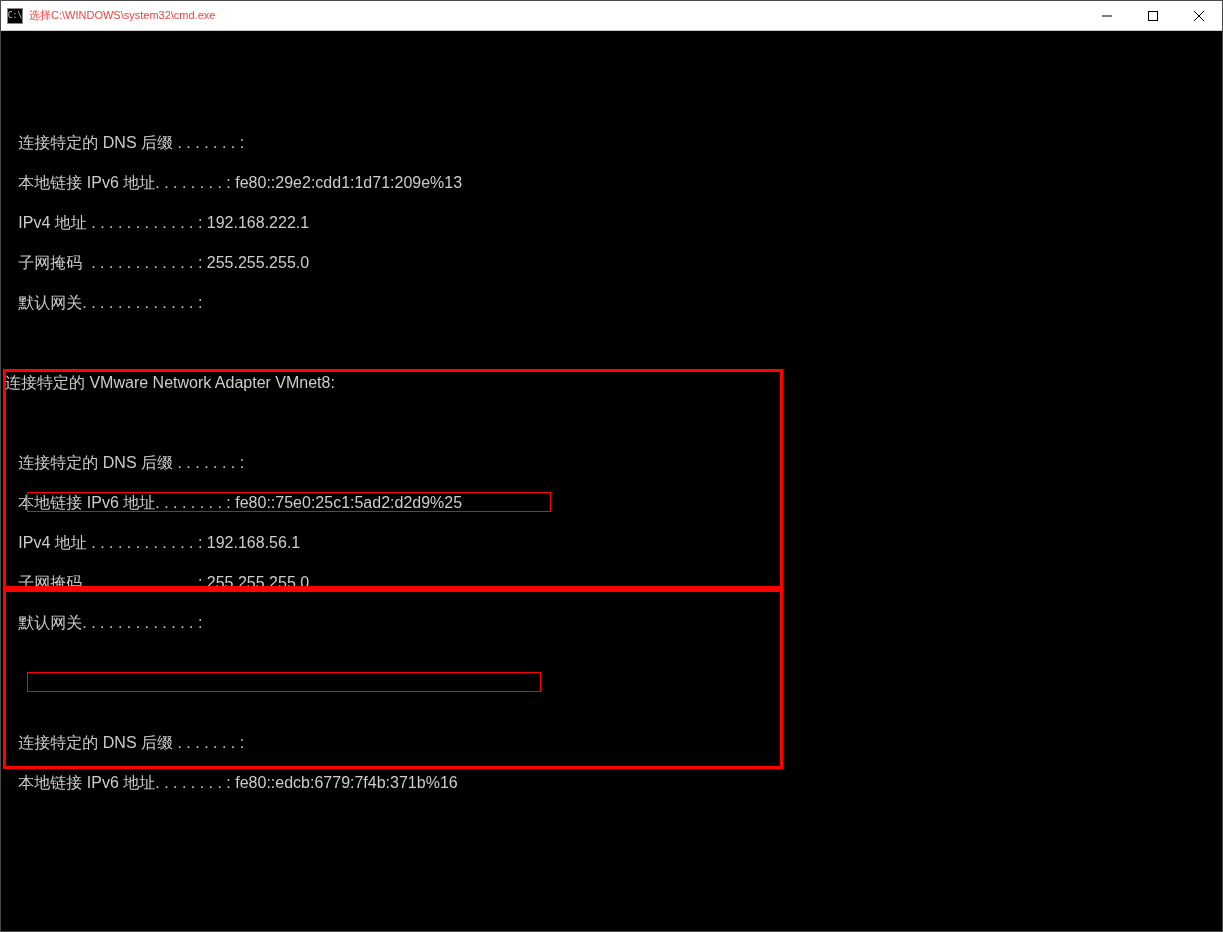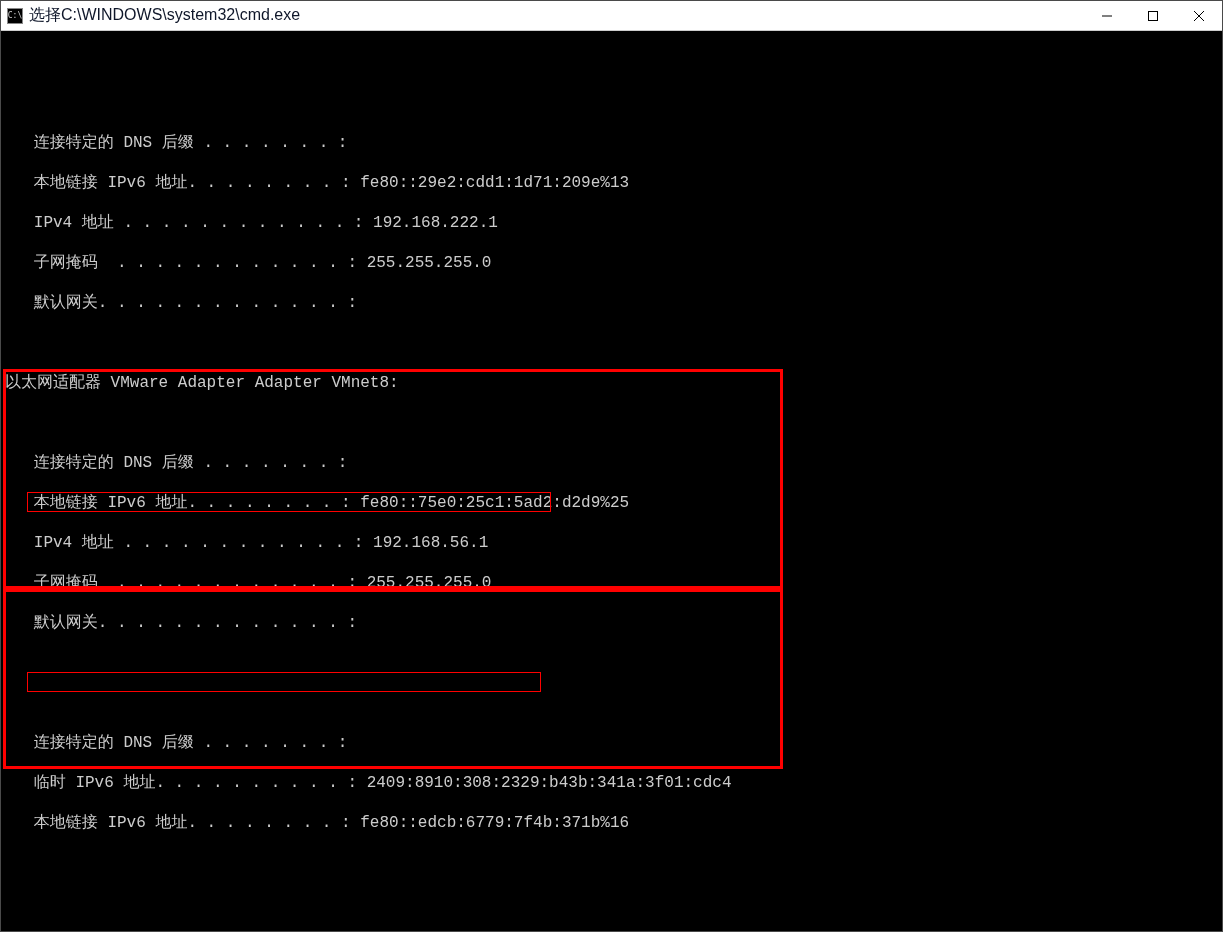--- a/index.html
+++ b/index.html
@@ -37,22 +37,22 @@
     background: #000;
     border: 1px solid #888;
   }
   .titlebar-icon-inner {
     font-size: 8px;
     color: #ccc;
     font-family: monospace;
     line-height: 1;
   }
   .titlebar-text {
-    font-size: 16px;
-    color: #0f172a;
+    font-size: 11px;
+    color: #ef4444;
     flex: 1;
   }
   .win-controls {
     display: flex;
     height: 100%;
   }
   .win-btn {
     width: 46px;
     height: 100%;
     display: flex;
@@ -60,21 +60,21 @@
     justify-content: center;
     cursor: pointer;
   }
   .win-btn svg { stroke: #000; stroke-width: 1; fill: none; }
 
   .terminal {
     flex: 1;
     background: #000;
     padding: 2px 4px 4px 4px;
     position: relative;
-    font-family: Liberation Mono, monospace;
+    font-family: Liberation Sans, sans-serif;
     font-size: 16px;
     line-height: 20px;
     color: #ccc;
     white-space: pre;
     overflow: hidden;
   }
   .terminal-content {
     position: relative;
   }
   .line { height: 20px; }
@@ -121,31 +121,30 @@
 
   <div class="terminal">
     <div class="terminal-content">
 <div class="line"></div>
 <div class="line">   连接特定的 DNS 后缀 . . . . . . . :</div>
 <div class="line">   本地链接 IPv6 地址. . . . . . . . : fe80::29e2:cdd1:1d71:209e%13</div>
 <div class="line">   IPv4 地址 . . . . . . . . . . . . : 192.168.222.1</div>
 <div class="line">   子网掩码  . . . . . . . . . . . . : 255.255.255.0</div>
 <div class="line">   默认网关. . . . . . . . . . . . . :</div>
 <div class="line"></div>
-<div class="line">以太网适配器 VMware Adapter Adapter VMnet8:</div>
+<div class="line">连接特定的 VMware Network Adapter VMnet8:</div>
 <div class="line"></div>
 <div class="line">   连接特定的 DNS 后缀 . . . . . . . :</div>
 <div class="line">   本地链接 IPv6 地址. . . . . . . . : fe80::75e0:25c1:5ad2:d2d9%25</div>
 <div class="line">   IPv4 地址 . . . . . . . . . . . . : 192.168.56.1</div>
 <div class="line">   子网掩码  . . . . . . . . . . . . : 255.255.255.0</div>
 <div class="line">   默认网关. . . . . . . . . . . . . :</div>
 <div class="line"></div>
 <div class="line"></div>
 <div class="line">   连接特定的 DNS 后缀 . . . . . . . :</div>
-<div class="line">   临时 IPv6 地址. . . . . . . . . . : 2409:8910:308:2329:b43b:341a:3f01:cdc4</div>
 <div class="line">   本地链接 IPv6 地址. . . . . . . . : fe80::edcb:6779:7f4b:371b%16</div>
 
 
 
 
 
 
 
 
 

